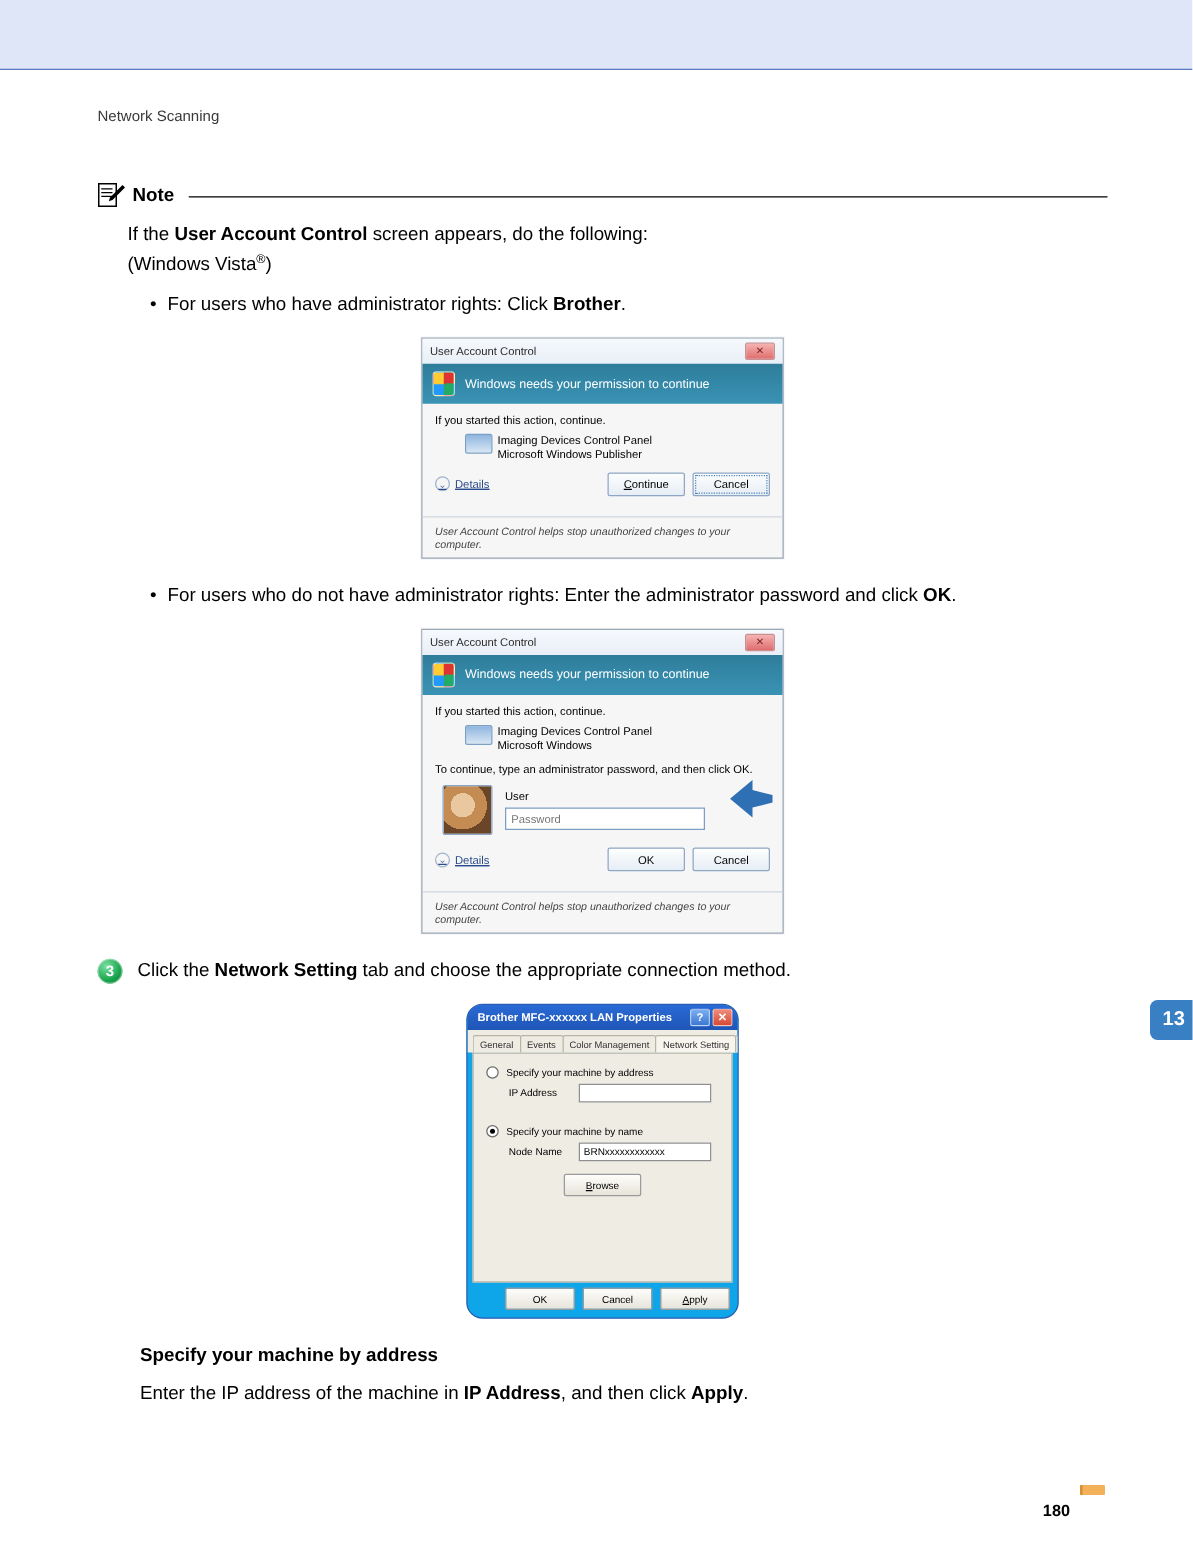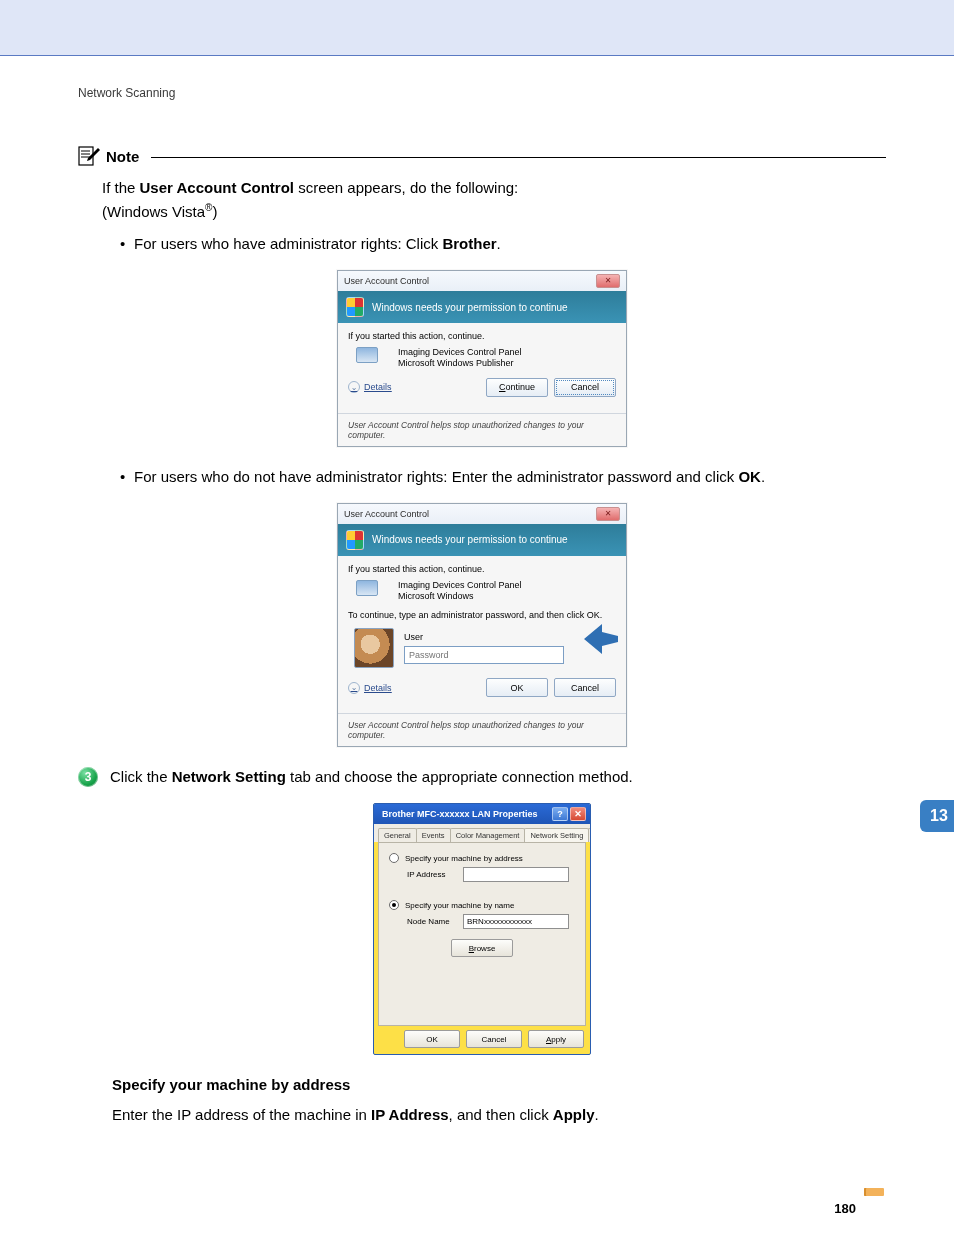--- a/index.html
+++ b/index.html
@@ -41,21 +41,21 @@
     background: linear-gradient(#2e7d9a,#3a93b5); color: #fff;
     padding: 6px 8px; font-size: 10px;
   }
   .shield {
     width: 18px; height: 20px; border-radius: 3px;
     background: conic-gradient(#d33 0 25%, #2a6 0 50%, #29f 0 75%, #fc3 0 100%);
     border: 1px solid rgba(255,255,255,.6);
   }
   .uac-body { padding: 8px 10px 8px 10px; }
   .uac-line { font-size: 9px; margin-bottom: 6px; }
-  .uac-app { display: flex; align-items: flex-start; gap: 20px; margin: 4px 0 8px 8px; }
+  .uac-app { display: flex; align-items: flex-start; gap: 4px; margin: 4px 0 8px 24px; }
   .app-ico { width: 22px; height: 16px; background: linear-gradient(#8fb6df,#d8e6f4); border: 1px solid #7ca0c4; border-radius: 2px; }
   .app-text { font-size: 9px; line-height: 1.25; }
   .uac-continue { font-size: 9px; margin: 2px 0 4px; }
   .uac-user-row { display: flex; align-items: center; gap: 10px; margin: 8px 0 10px 6px; }
   .avatar { width: 40px; height: 40px; border: 1px solid #8aa4c2; border-radius: 2px; background: radial-gradient(circle at 40% 40%, #e9c8a0 0 30%, #c48b52 0 60%, #6b4528 0 100%); }
   .user-col { display: flex; flex-direction: column; gap: 4px; }
   .user-name { font-size: 9px; }
   .pw-input {
     width: 160px; height: 18px; border: 1px solid #7c9ec4;
     font-size: 9px; padding: 2px 4px; color: #9b9b9b; background: #fff;
@@ -79,22 +79,22 @@
   .step-row { display: flex; align-items: flex-start; gap: 12px; margin-top: 8px; margin-bottom: 4px; }
   .step-badge {
     width: 20px; height: 20px; border-radius: 50%;
     background: radial-gradient(circle at 35% 30%, #7be0a4, #17a34a 60%, #0d7a37);
     color: #fff; font-weight: bold; font-size: 12px;
     display: flex; align-items: center; justify-content: center;
     flex: 0 0 20px; margin-top: 2px;
     box-shadow: inset 0 0 0 1px rgba(255,255,255,.4);
   }
   .prop-dialog {
-    width: 218px; border: 1px solid #2a5db0; border-radius: 2px; overflow: hidden;
-    background: #fde047; font-size: 8px;
+    width: 218px; border: 1px solid #2a5db0; border-radius: 13px; overflow: hidden;
+    background: #0ea5e9; font-size: 8px;
   }
   .prop-titlebar {
     display: flex; align-items: center; justify-content: space-between;
     background: linear-gradient(#2a6ad6,#1f55b6); color: #fff;
     padding: 3px 4px 3px 8px; font-size: 9px; font-weight: bold;
   }
   .title-btns { display: flex; gap: 2px; }
   .tbtn { width: 16px; height: 14px; border-radius: 2px; border: 1px solid rgba(255,255,255,.5); display: inline-flex; align-items: center; justify-content: center; font-size: 9px; font-weight: bold; }
   .tbtn.help { background: linear-gradient(#7badf0,#3d78d4); color: #fff; }
   .tbtn.close { background: linear-gradient(#f08a7b,#d64a34); color: #fff; }

